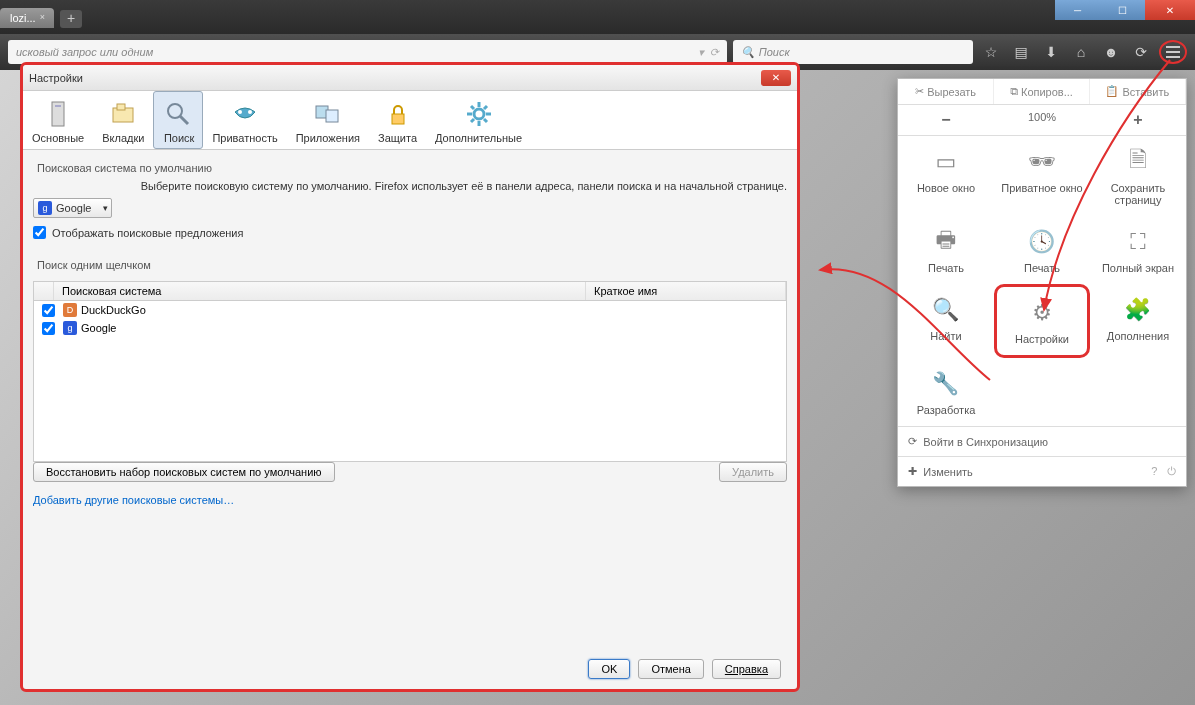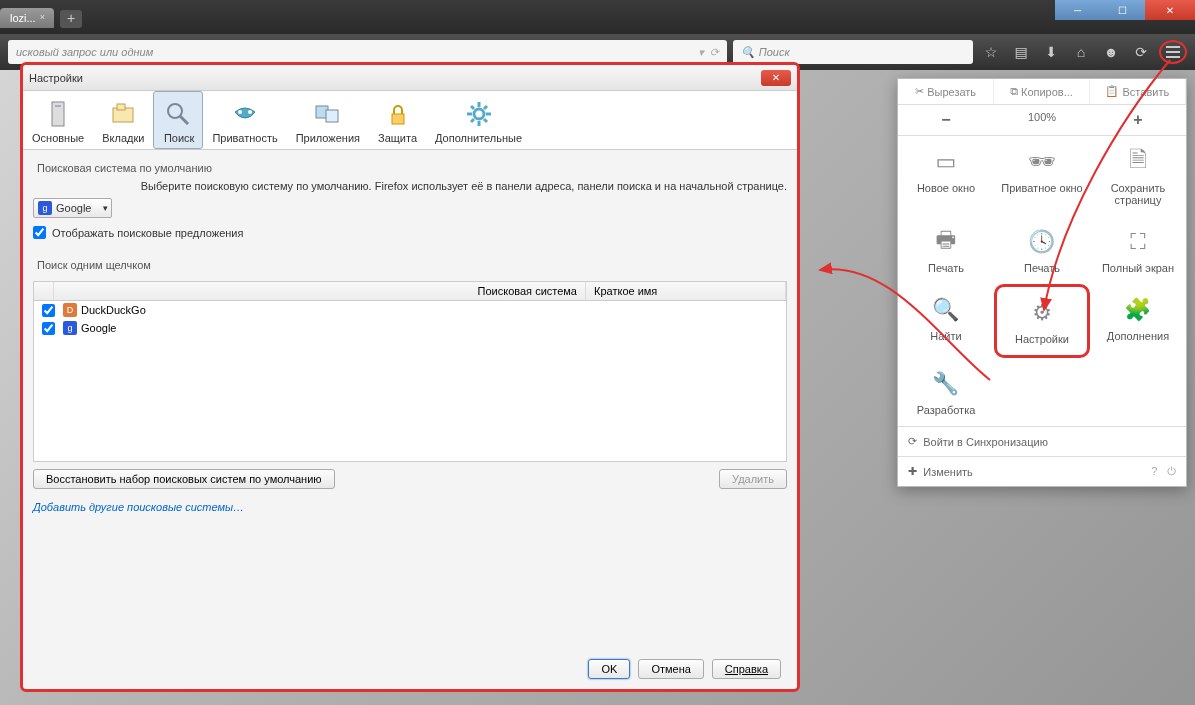--- a/index.html
+++ b/index.html
@@ -46,31 +46,31 @@
 .group-body.plain { background: transparent; border: none; padding: 2px 0 8px; }
 .select { border: 1px solid #aaa; background: linear-gradient(#fff,#e8e8e8); padding: 2px 20px 2px 4px; font-size: 11px; border-radius: 2px; display: inline-flex; align-items: center; gap: 4px; position: relative; }
 .select::after { content: '▾'; position: absolute; right: 4px; font-size: 9px; }
 .chk-row { display: flex; align-items: center; gap: 6px; margin-top: 8px; }
 
 
 .engine-table { border: 1px solid #ccc; background: #fff; margin-top: 6px; }
 .eng-head { display: flex; background: linear-gradient(#f8f8f8,#ececec); border-bottom: 1px solid #ccc; font-size: 11px; }
 .eng-head > div { padding: 3px 8px; border-right: 1px solid #ddd; }
 .eng-col1 { width: 20px; }
-.eng-col2 { flex: 1; text-align: right; }
+.eng-col2 { flex: 1; }
 .eng-col3 { width: 200px; }
 .eng-body { height: 160px; overflow: auto; }
 .eng-row { display: flex; align-items: center; padding: 2px 4px; font-size: 11px; gap: 4px; }
 .eng-row input { margin: 0 4px; }
 .eng-ico { width: 14px; height: 14px; border-radius: 2px; display: inline-flex; align-items: center; justify-content: center; font-size: 9px; color: #fff; }
 
 .btn { border: 1px solid #aaa; background: linear-gradient(#fdfdfd,#e8e8e8); padding: 3px 12px; font-size: 11px; border-radius: 3px; cursor: pointer; }
 .btn[disabled] { color: #999; }
-.btn-row { display: flex; gap: 8px; margin-top: 7px; }
-.link { color: #0066cc; font-size: 11px; cursor: pointer; margin-top: 12px; display: inline-block; font-style: italic; }
+.btn-row { display: flex; gap: 8px; margin-top: 0; }
+.link { color: #0066cc; font-size: 11px; cursor: pointer; margin-top: 12px; display: inline-block; }
 .dialog-footer { position: absolute; bottom: 10px; right: 16px; display: flex; gap: 8px; }
 .btn.primary { border: 1px solid #3a7ac8; box-shadow: 0 0 2px #3a7ac8; }
 
 
 .menu-panel { position: absolute; right: 8px; top: 78px; width: 290px; background: #fff; border: 1px solid #bbb; box-shadow: 0 4px 14px rgba(0,0,0,.3); z-index: 10; font-size: 11px; }
 .mp-top { display: flex; border-bottom: 1px solid #ddd; }
 .mp-top > div { flex: 1; padding: 6px 4px; text-align: center; color: #888; display: flex; align-items: center; justify-content: center; gap: 3px; border-right: 1px solid #eee; cursor: pointer; }
 .mp-zoom { display: flex; border-bottom: 1px solid #ddd; }
 .mp-zoom > div { flex: 1; text-align: center; padding: 6px; color: #666; cursor: pointer; }
 .mp-grid { display: grid; grid-template-columns: repeat(3,1fr); }

